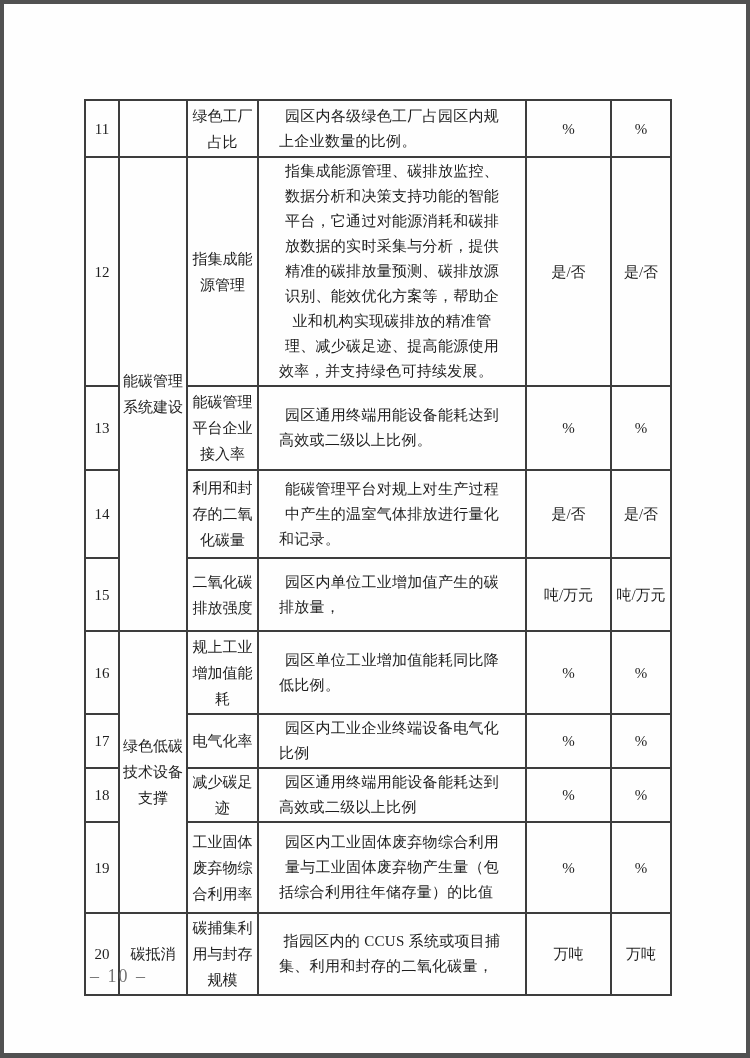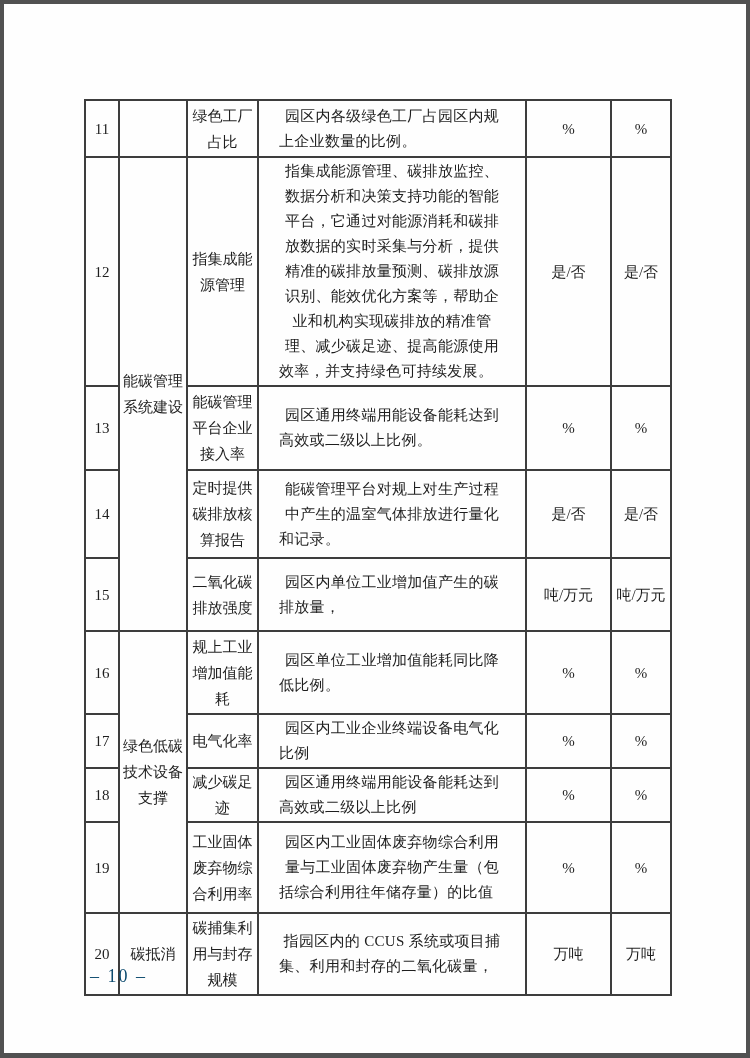--- a/index.html
+++ b/index.html
@@ -40,21 +40,21 @@
     padding: 1px 20px;
     letter-spacing: 0.3px;
   }
   td.c-unit { line-height: 22px; padding: 0 2px; }
   .page-number {
     position: absolute;
     left: 86px;   
     top: 962px;
     font-size: 18px;
     letter-spacing: 2px;
-    color: #0c4a6e;
+    color: #737373;
   }
 </style>
 </head>
 <body>
 
 <div class="page">
 
   <table class="indicator-table">
     <colgroup>
       <col style="width:34px">
@@ -83,21 +83,21 @@
       </tr>
       <tr style="height:84px">
         <td class="c-no">13</td>
         <td class="c-ind">能碳管理平台企业接入率</td>
         <td class="c-desc">园区通用终端用能设备能耗达到高效或二级以上比例。</td>
         <td class="c-unit">%</td>
         <td class="c-unit">%</td>
       </tr>
       <tr style="height:88px">
         <td class="c-no">14</td>
-        <td class="c-ind">定时提供碳排放核算报告</td>
+        <td class="c-ind">利用和封存的二氧化碳量</td>
         <td class="c-desc">能碳管理平台对规上对生产过程中产生的温室气体排放进行量化和记录。</td>
         <td class="c-unit">是/否</td>
         <td class="c-unit">是/否</td>
       </tr>
       <tr style="height:73px">
         <td class="c-no">15</td>
         <td class="c-ind">二氧化碳排放强度</td>
         <td class="c-desc">园区内单位工业增加值产生的碳排放量，</td>
         <td class="c-unit">吨/万元</td>
         <td class="c-unit">吨/万元</td>

